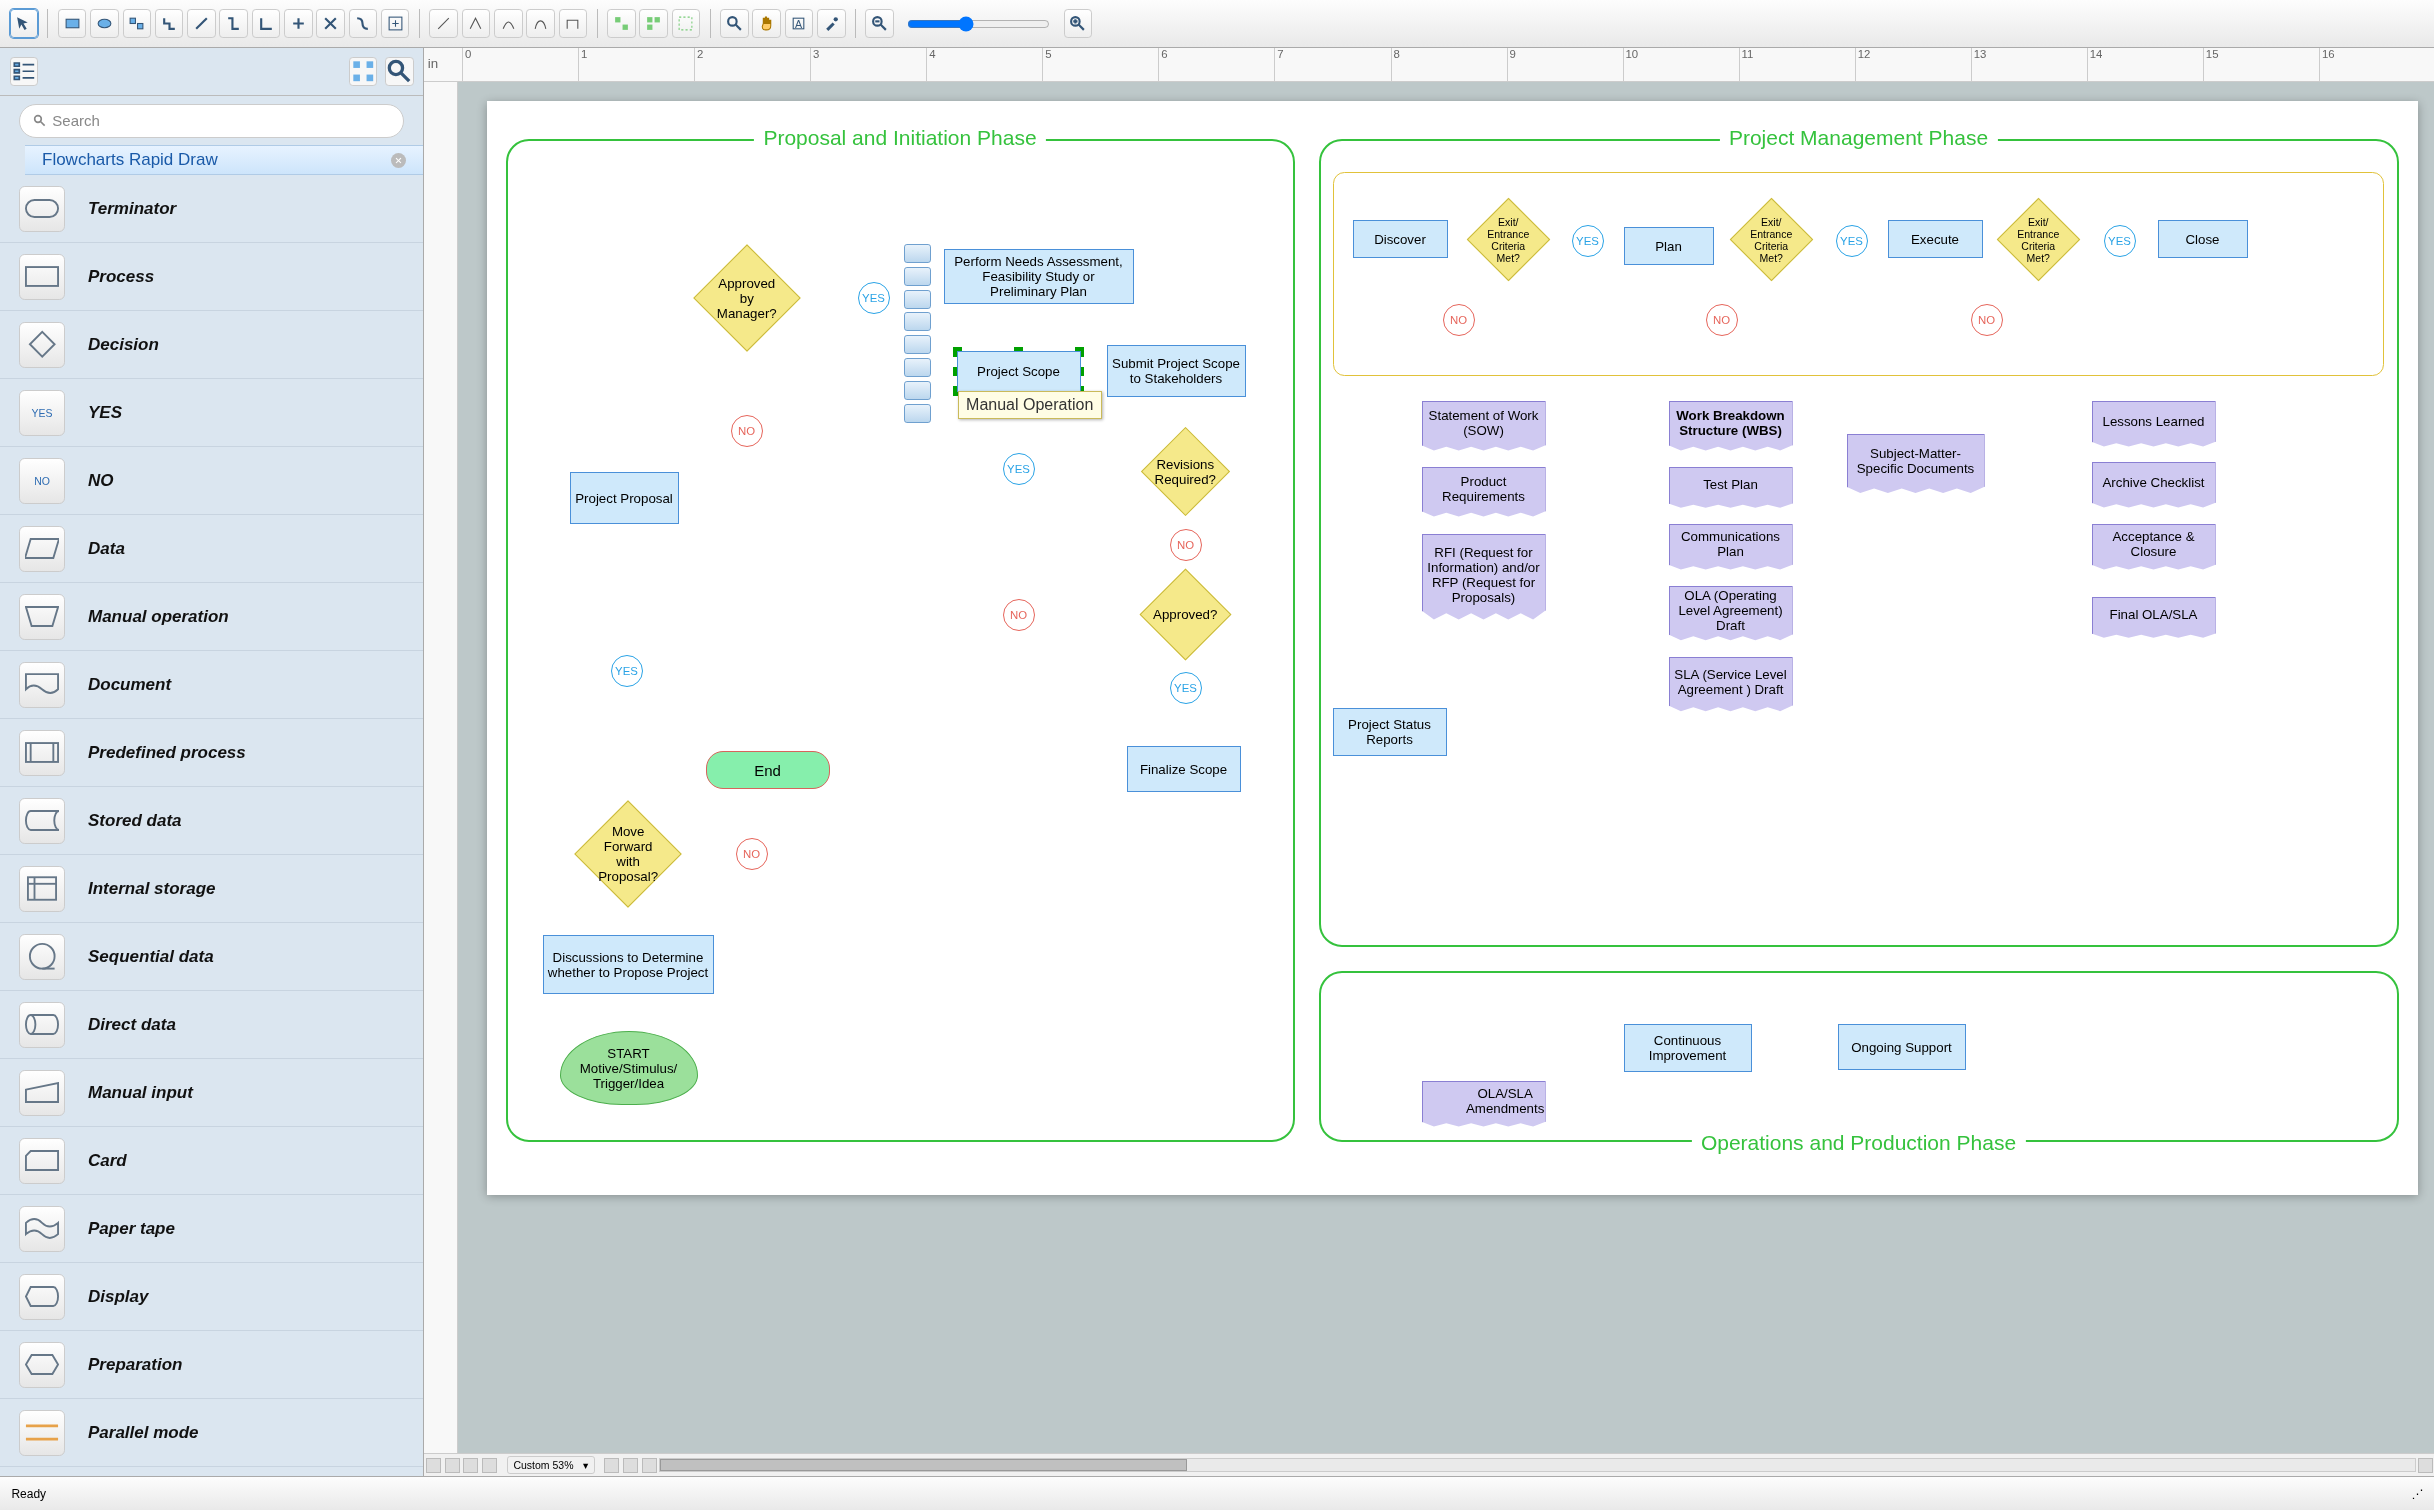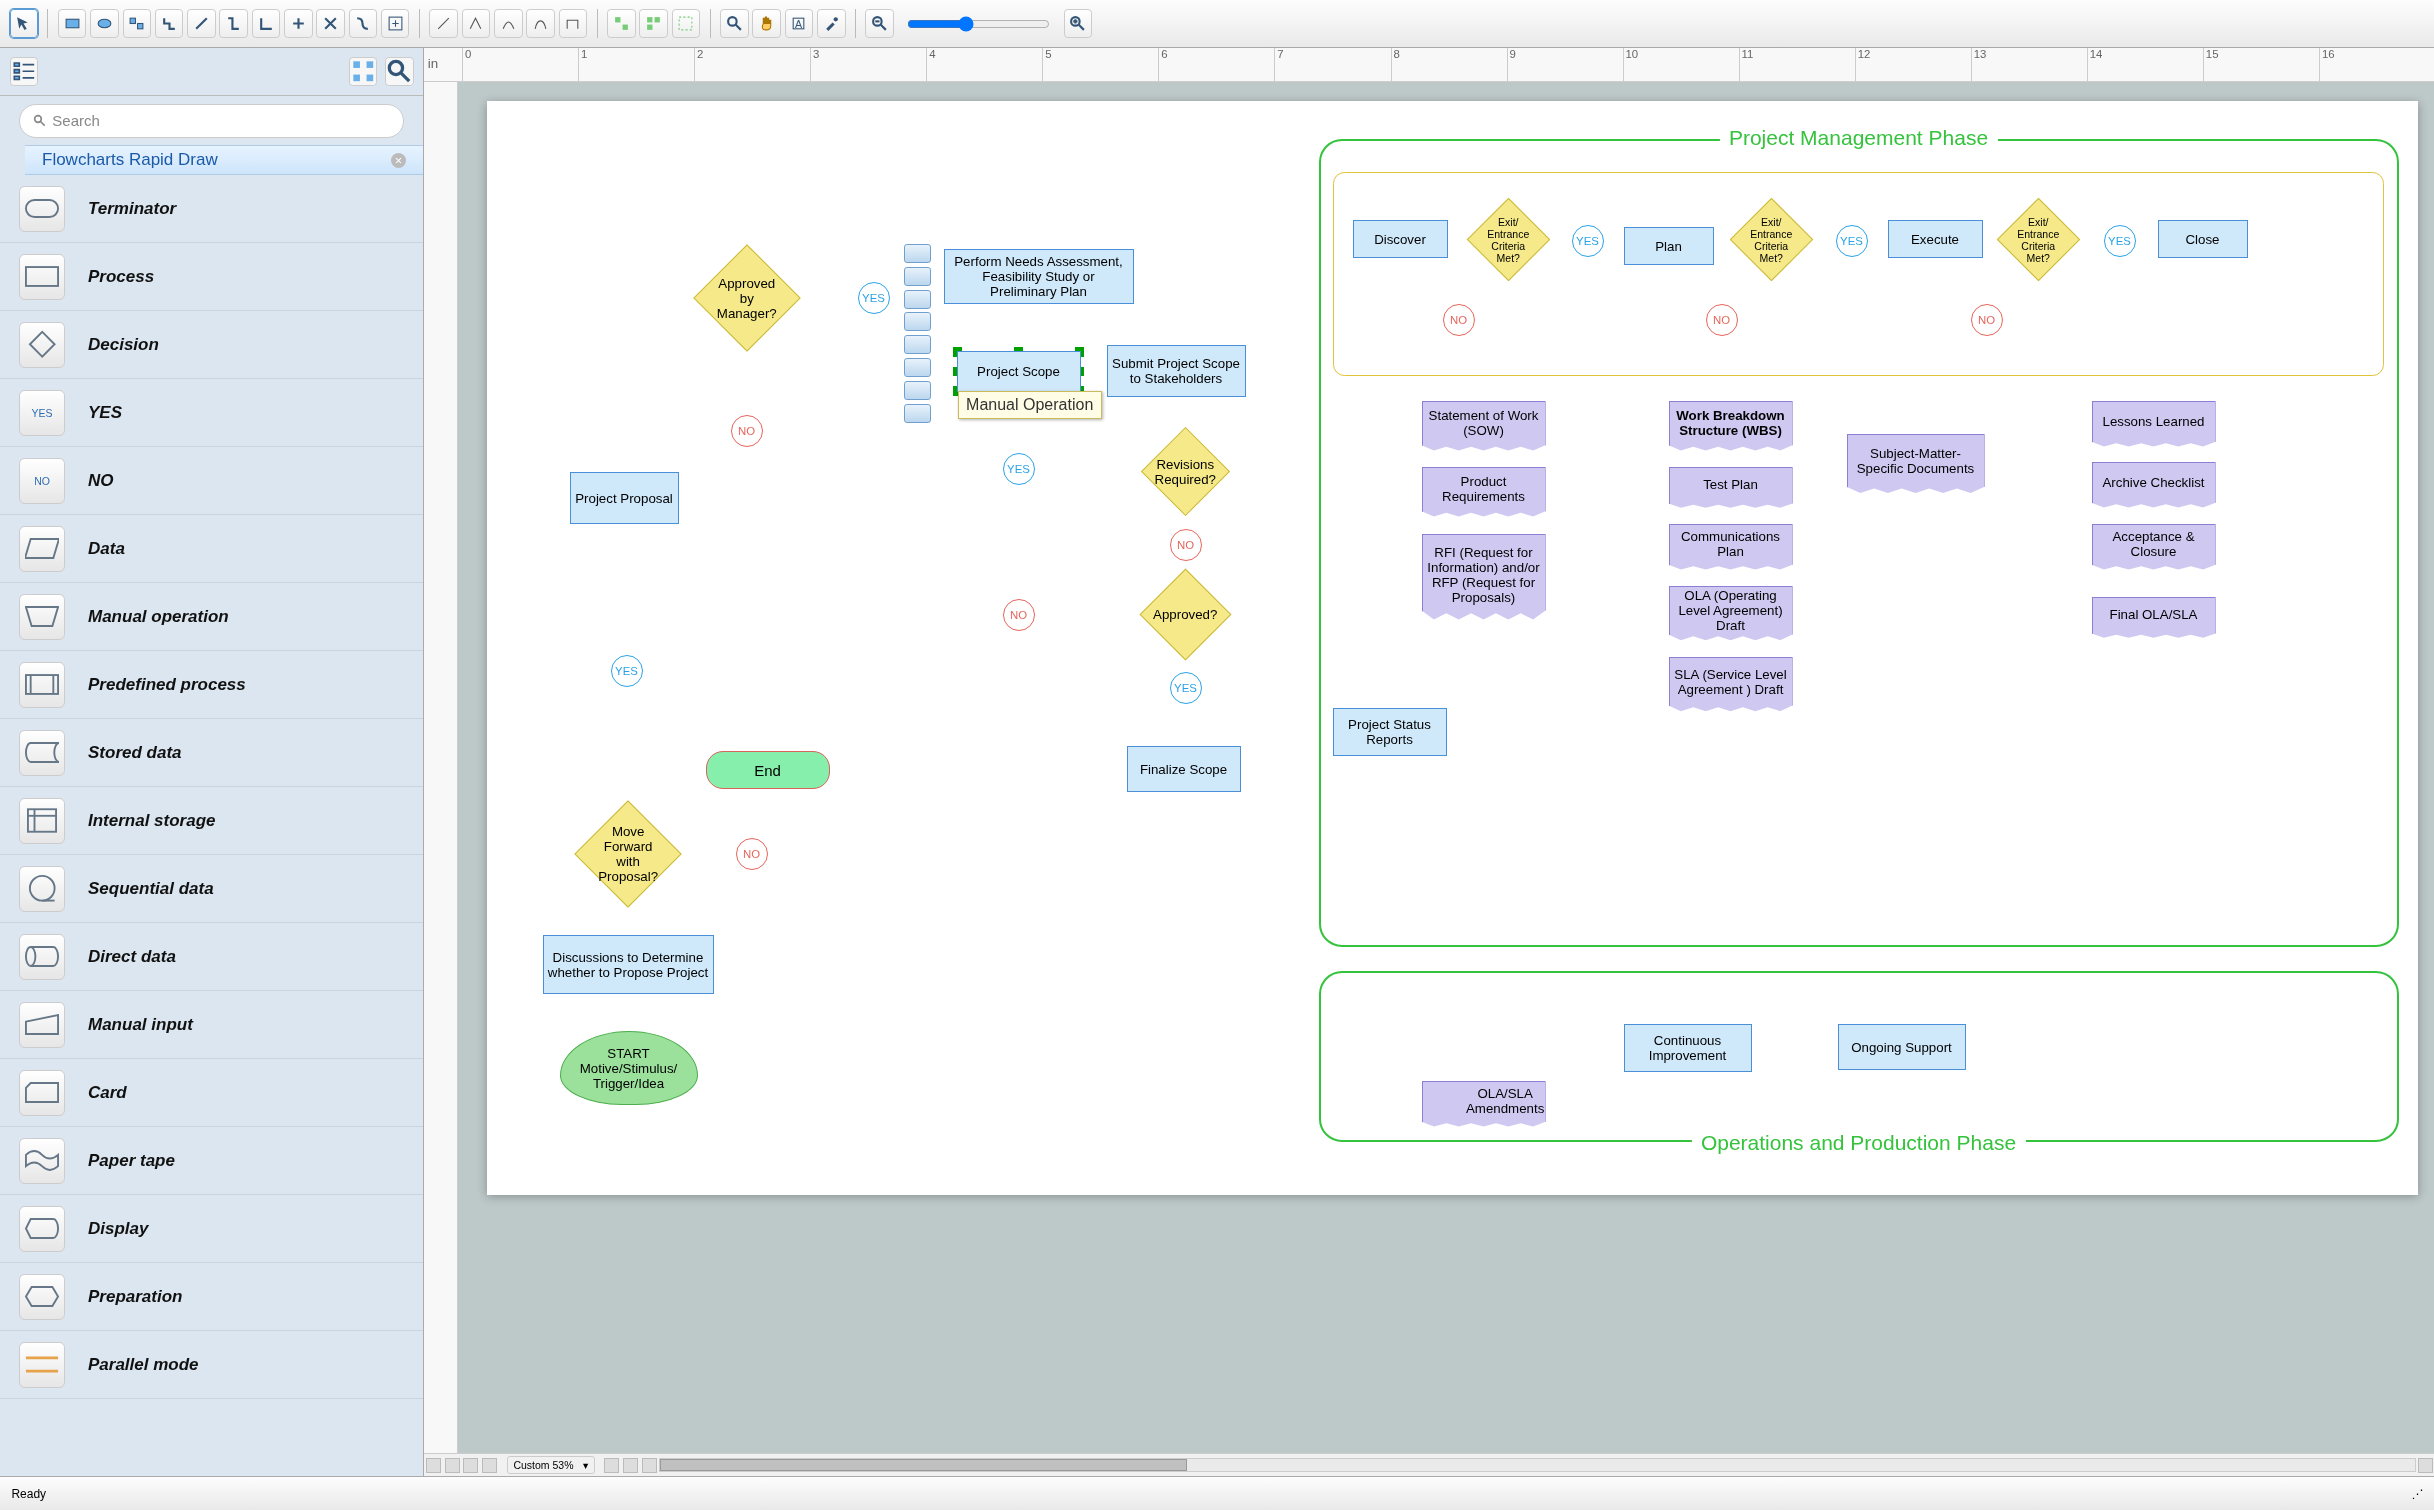--- a/index.html
+++ b/index.html
@@ -298,20 +298,28 @@
           <div class="shape-item">
             <span class="ico">
               <svg width="34" height="21" viewBox="0 0 36 22">
                 <path d="M1 1h34l-6 20H7z" fill="none" stroke="#678" stroke-width="2"></path>
               </svg>
             </span>
             <span class="lbl">Manual operation</span>
           </div>
           <div class="shape-item">
             <span class="ico">
+              <svg width="34" height="23" viewBox="0 0 36 24">
+                <path d="M1 1h34v16q-8 8-17 0t-17 0z" fill="none" stroke="#678" stroke-width="2"></path>
+              </svg>
+            </span>
+            <span class="lbl">Document</span>
+          </div>
+          <div class="shape-item">
+            <span class="ico">
               <svg width="34" height="21" viewBox="0 0 36 22">
                 <rect x="1" y="1" width="34" height="20" fill="none" stroke="#678" stroke-width="2"></rect>
                 <line x1="6" y1="1" x2="6" y2="21" stroke="#678" stroke-width="2"></line>
                 <line x1="30" y1="1" x2="30" y2="21" stroke="#678" stroke-width="2"></line>
               </svg>
             </span>
             <span class="lbl">Predefined process</span>
           </div>
           <div class="shape-item">
             <span class="ico">
@@ -422,20 +430,23 @@
             <span>14</span>
             <span>15</span>
             <span>16</span>
           </div>
       </div>
       <div class="canvas-body">
         <div class="ruler-v"></div>
         <div class="canvas-scroll">
           <div class="page">
 
+            <div class="phase" style="left:19px; top:38px; width:789px; height:1003px;">
+              <div class="title">Proposal and Initiation Phase</div>
+            </div>
 
             <div class="node decision" style="left:222px; top:159px; width:76px; height:76px;">
                 <span class="t">Approved by Manager?</span>
               </div>
             <div class="conn yes" style="left:371px; top:181px;">YES</div>
             <div class="conn no" style="left:244px; top:314px;">NO</div>
 
             <div class="node process" style="left:83px; top:371px; width:109px; height:52px;">Project Proposal</div>
             <div class="conn yes" style="left:124px; top:554px;">YES</div>
 

